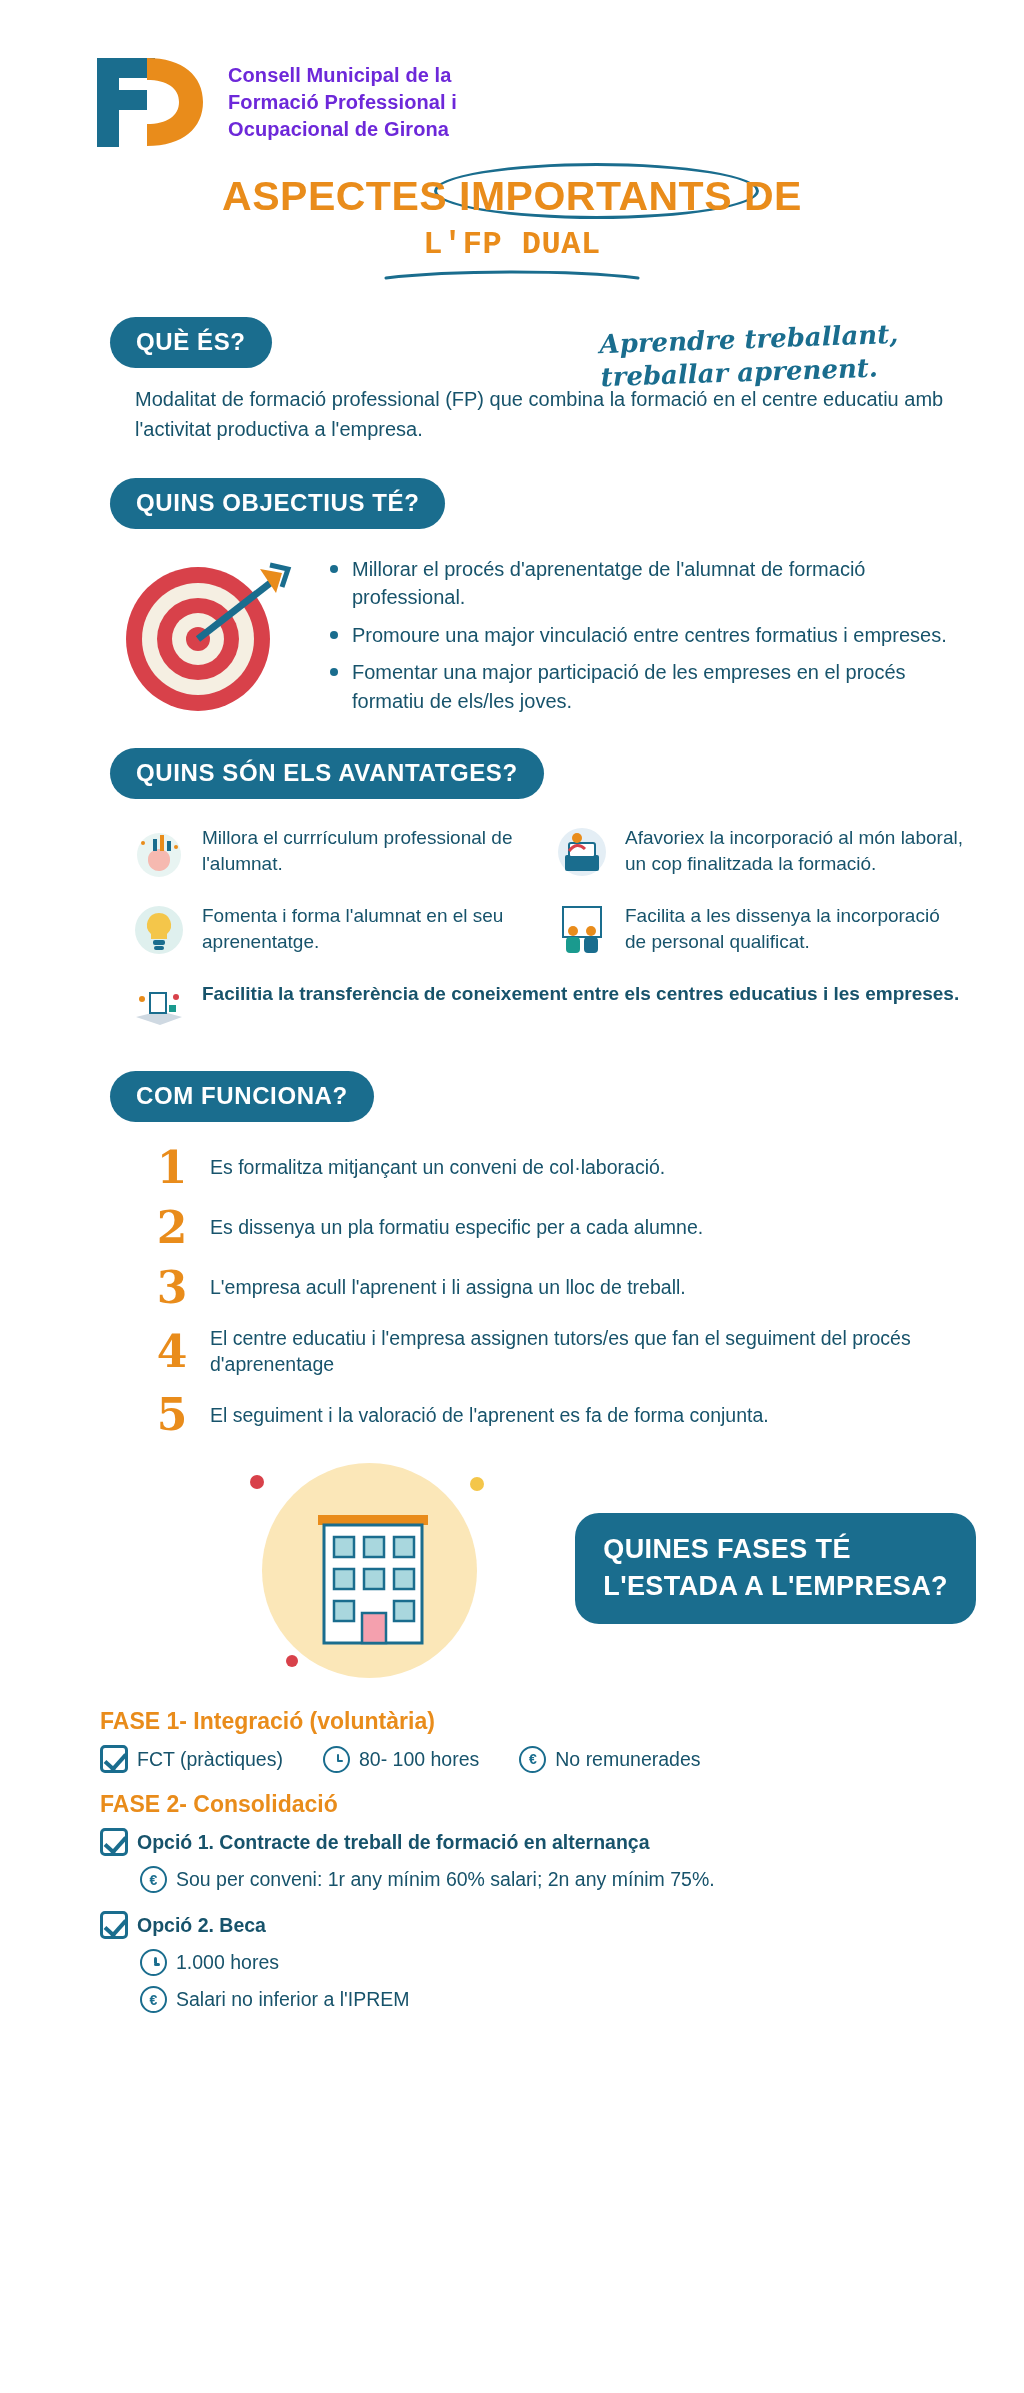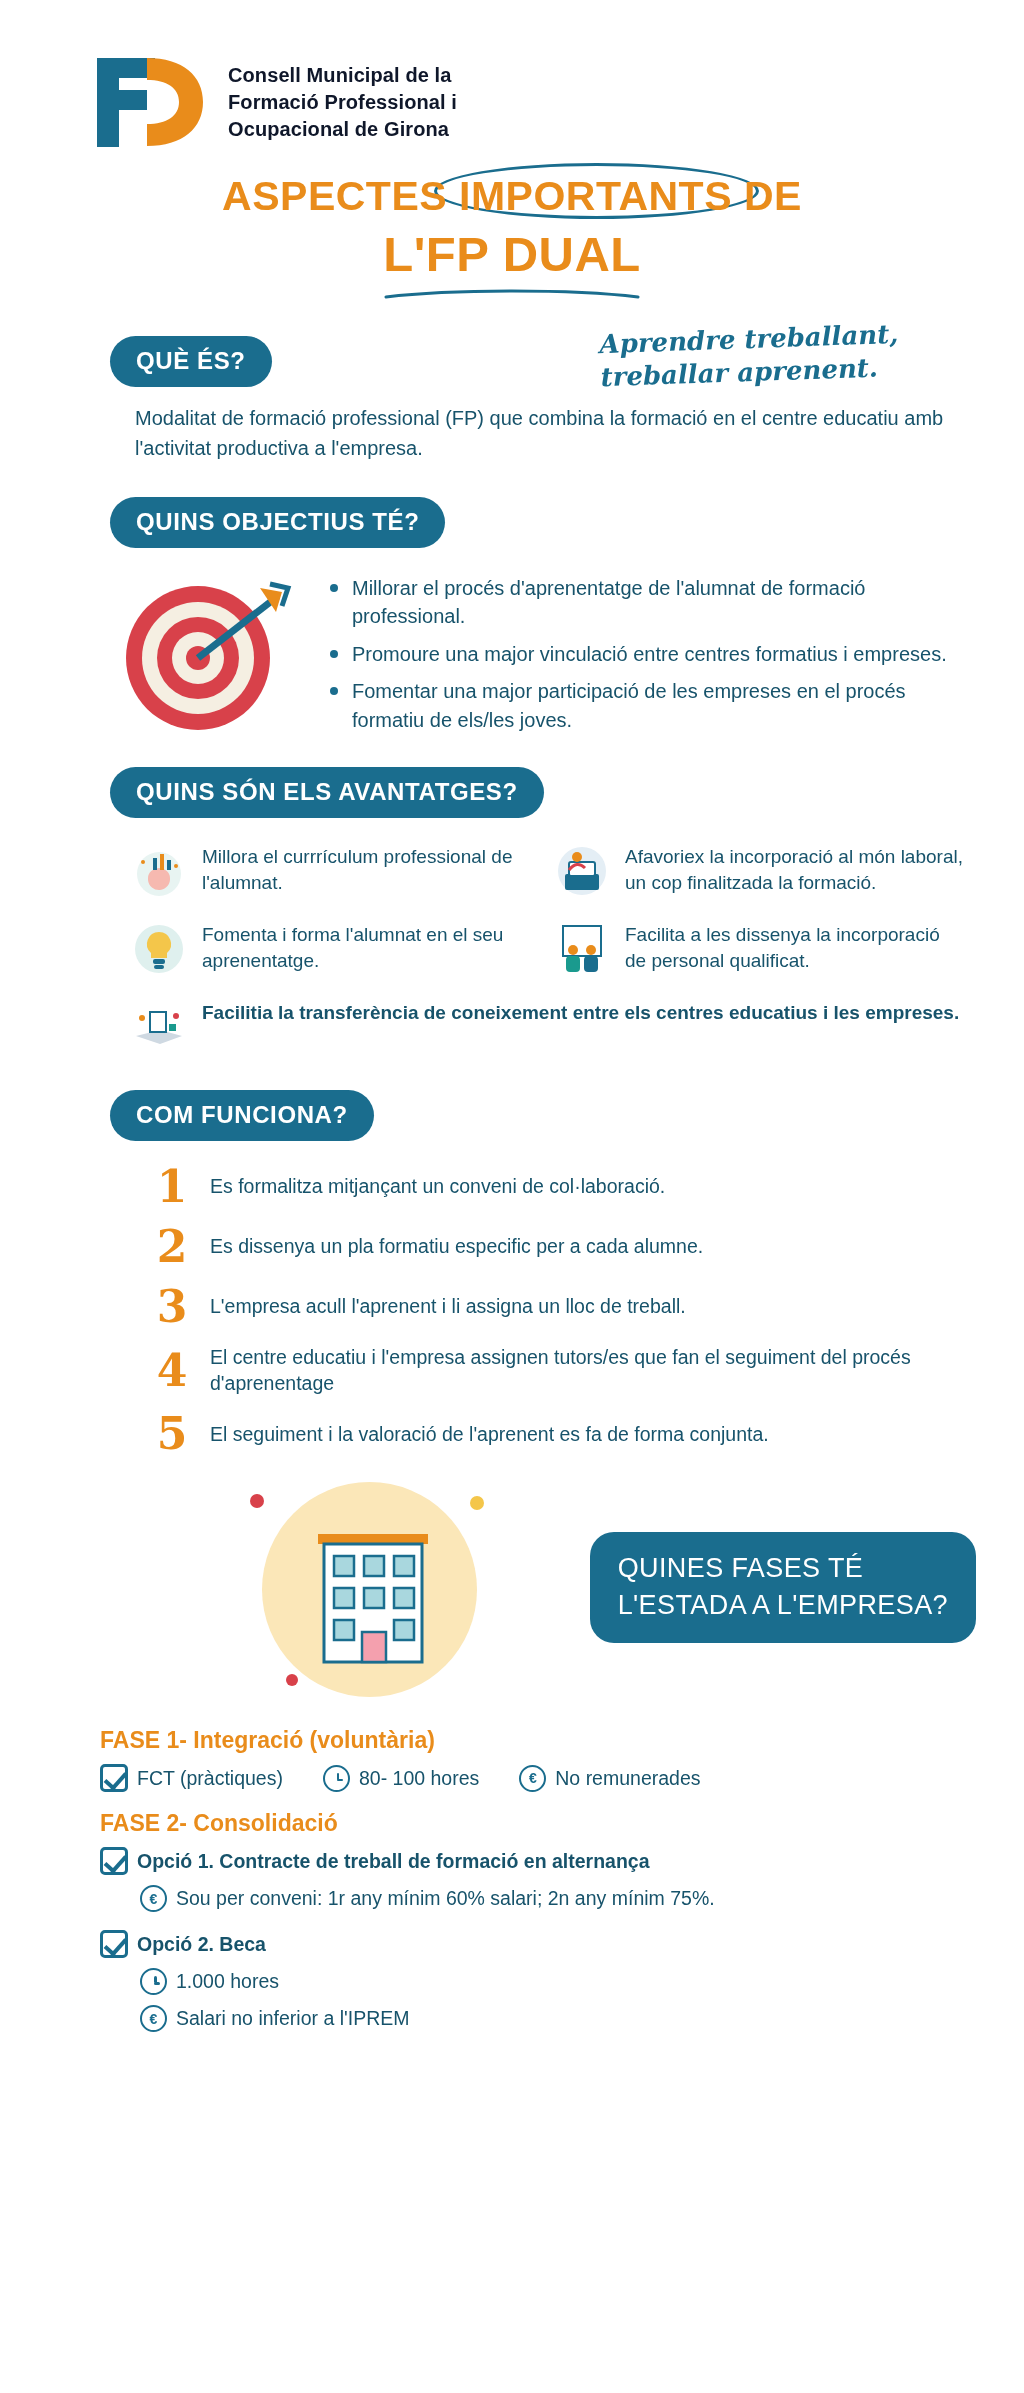--- a/index.html
+++ b/index.html
@@ -27,21 +27,21 @@
   .logo {
     width: 125px;
     height: 105px;
     position: relative;
     flex: none;
   }
   .logo svg { display:block; }
   .org-name {
     font-size: 20px;
     font-weight: bold;
-    color: #0f172a;
+    color: #6d28d9;
     line-height: 1.35;
     letter-spacing: .1px;
   }
   
   .title-wrap {
     text-align: center;
     margin-top: 18px;
     position: relative;
   }
   .title-line1 {
@@ -57,25 +57,26 @@
     position: absolute;
     left: 212px;
     top: -10px;
     width: 325px;
     height: 56px;
     border: 3px solid #1a6d8e;
     border-radius: 50%;
     z-index: 1;
   }
   .title-line2 {
-    font-size: 49px;
+    font-size: 32px;
     font-weight: bold;
     color: #e98c1b;
     margin-top: 6px;
     letter-spacing: .5px;
+    font-family: Liberation Mono, monospace;
   }
   .underline-swoosh {
     margin: 6px auto 0;
     width: 260px;
     height: 16px;
   }
   .tagline {
     position: absolute;
     right: 125px;
     top: 150px;
@@ -185,21 +186,21 @@
   .building { position: absolute; left: 300px; top: 30px; }
   .dot { position: absolute; border-radius: 50%; }
   .fases-pill {
     position: absolute;
     right: 48px; top: 58px;
     background: #1a6d8e;
     color: #fff;
     border-radius: 24px;
     padding: 18px 28px 20px;
     font-size: 27px;
-    font-weight: normal;
+    font-weight: bold;
     line-height: 1.35;
     letter-spacing: .4px;
   }
   
   .fase-title {
     font-size: 23px;
     font-weight: bold;
     color: #e98c1b;
     margin: 18px 0 10px 100px;
   }

